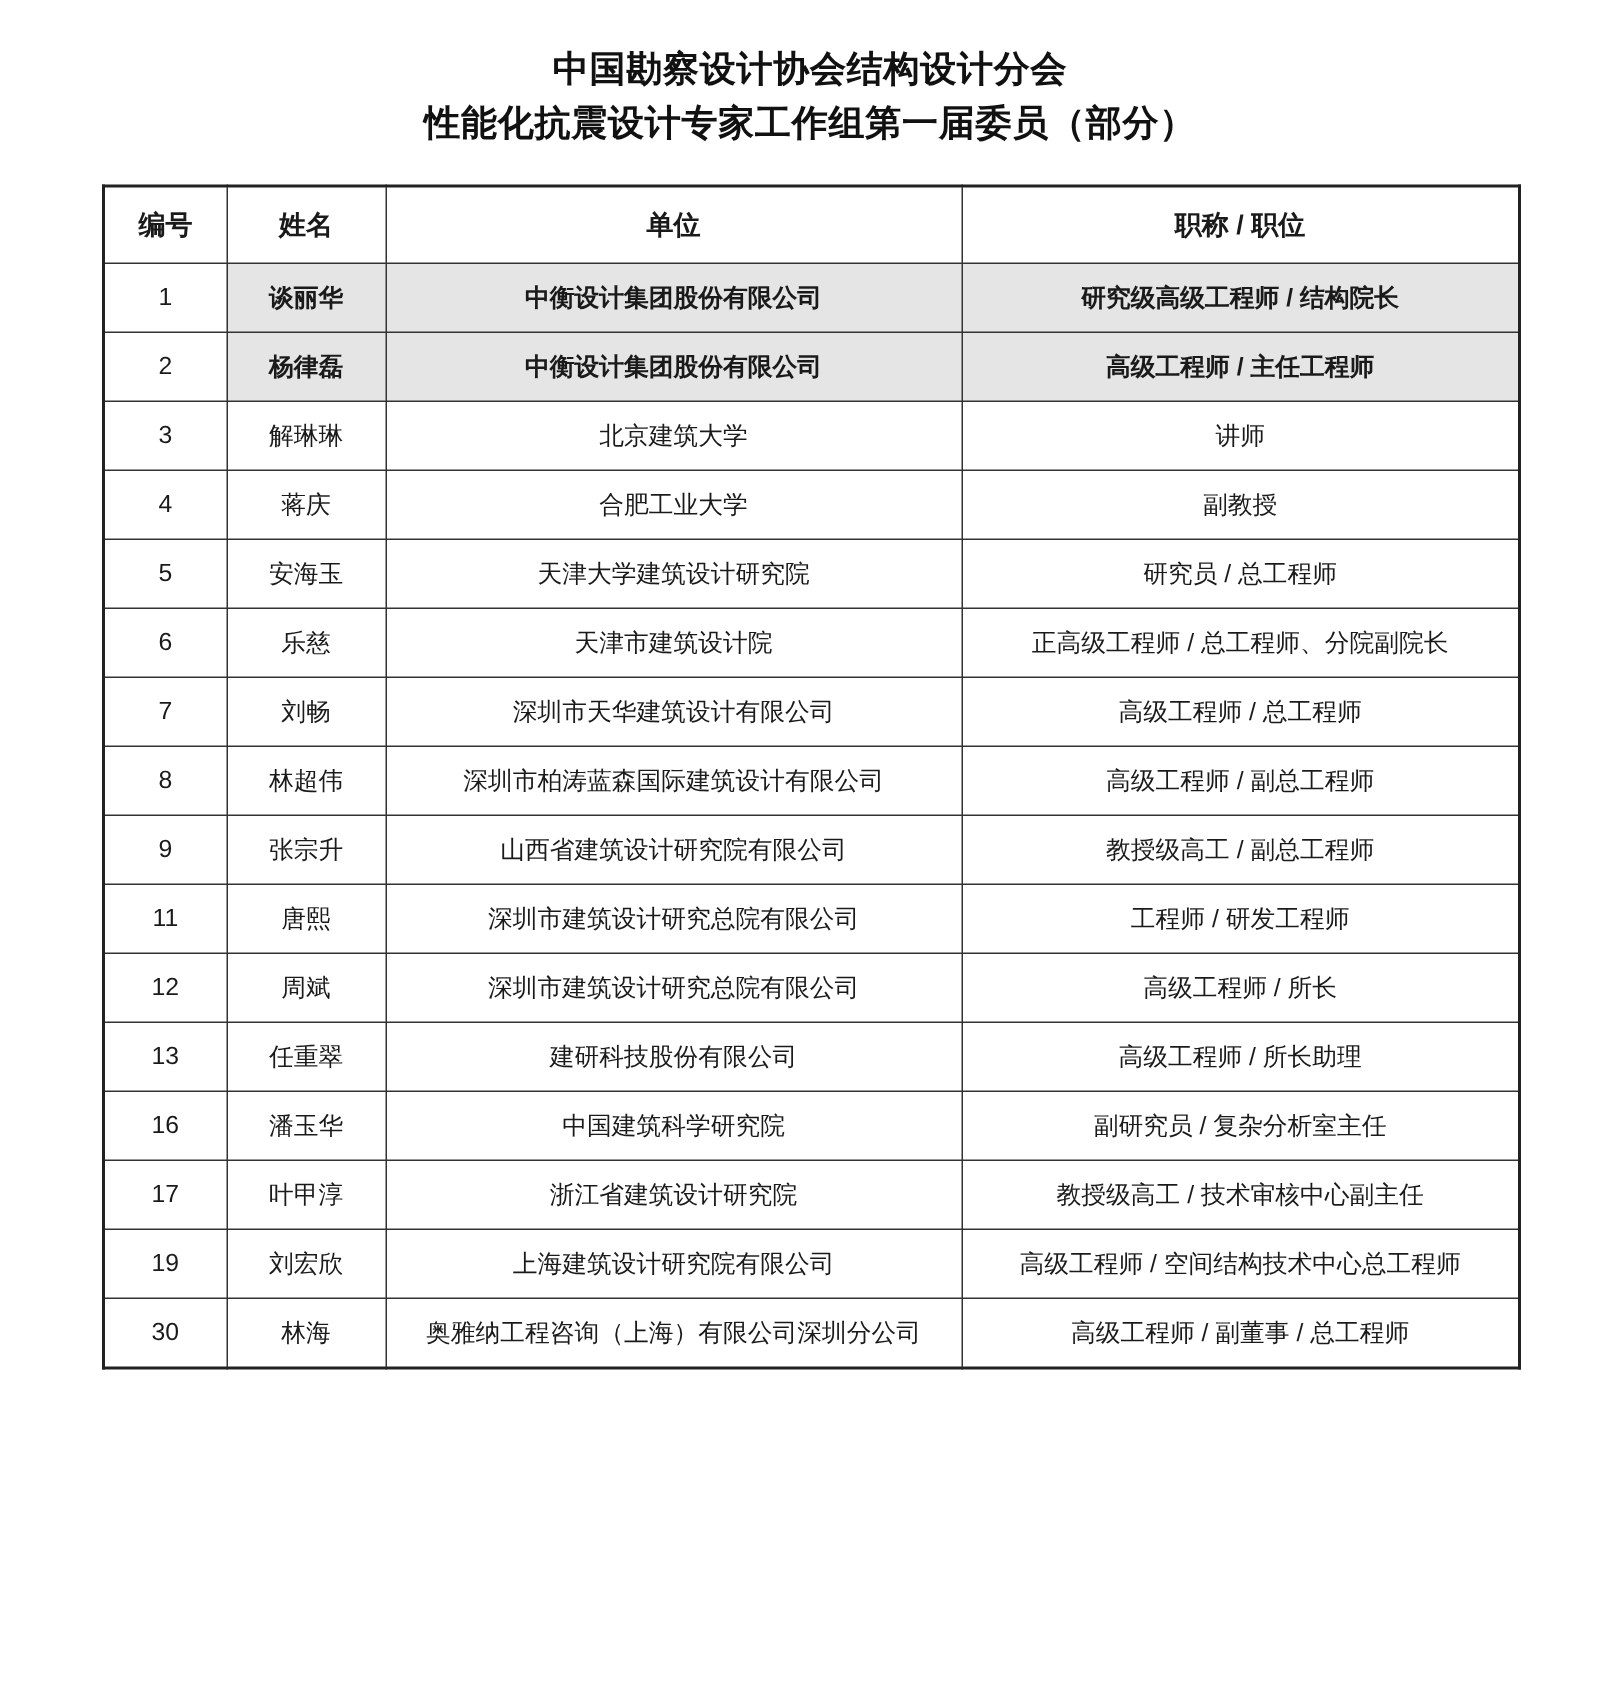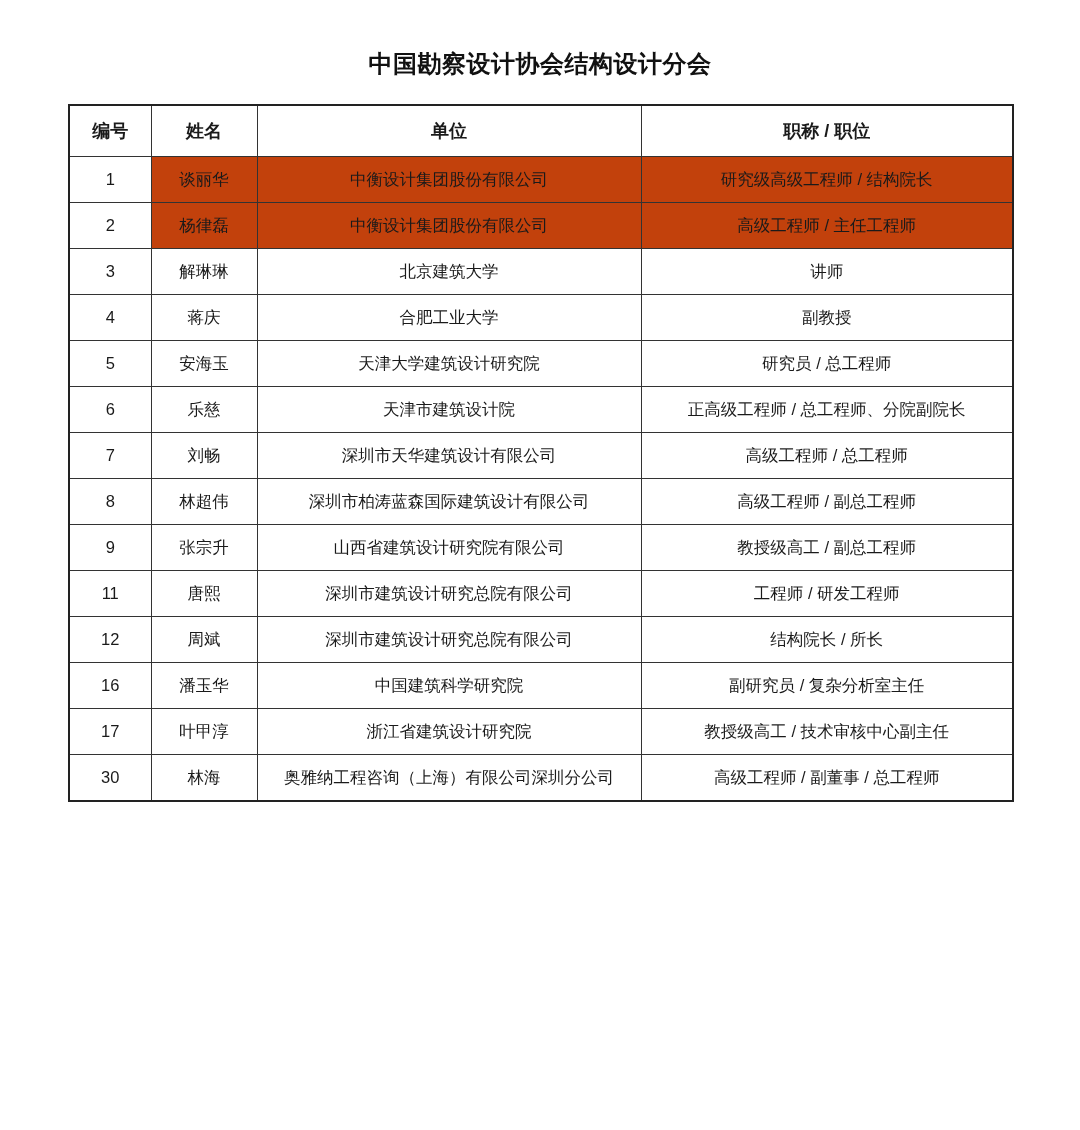--- a/index.html
+++ b/index.html
@@ -16,21 +16,21 @@
   }
   .page {
     width: 1080px;
     height: 1130px;
     position: relative;
     box-sizing: border-box;
     padding: 0;
   }
   .title-block {
     text-align: center;
-    padding-top: 46px;
+    padding-top: 29px;
   }
   .title-line {
     font-size: 24px;
     font-weight: bold;
     line-height: 36px;
     letter-spacing: 0.5px;
     color: #111111;
   }
   .table-wrap {
     margin: 22px auto 0 auto;
@@ -56,35 +56,36 @@
     font-weight: bold;
     font-size: 18px;
     height: 50px;
   }
   col.c-id    { width: 82px; }
   col.c-name  { width: 106px; }
   col.c-org   { width: 384px; }
   col.c-title { width: 372px; }
 
   tr.highlight td {
-    background: #c2410c;
-    font-weight: normal;
+    background: #e5e5e5;
+    font-weight: bold;
   }
   tr.highlight td.cell-id {
     background: #ffffff;
     font-weight: normal;
   }
 </style>
 </head>
 <body>
 
 <div class="page">
 
   <div class="title-block">
     <div class="title-line">中国勘察设计协会结构设计分会</div>
+    <div class="title-line">性能化抗震设计专家工作组第一届委员（部分）</div>
   </div>
 
   <div class="table-wrap">
     <table class="roster">
       <colgroup>
         <col class="c-id">
         <col class="c-name">
         <col class="c-org">
         <col class="c-title">
       </colgroup>
@@ -154,35 +155,47 @@
           <tr>
             <td class="cell-id">11</td>
             <td class="cell-name">唐熙</td>
             <td class="cell-org">深圳市建筑设计研究总院有限公司</td>
             <td class="cell-title">工程师 / 研发工程师</td>
           </tr>
           <tr>
             <td class="cell-id">12</td>
             <td class="cell-name">周斌</td>
             <td class="cell-org">深圳市建筑设计研究总院有限公司</td>
-            <td class="cell-title">结构院长 / 所长</td>
+            <td class="cell-title">高级工程师 / 所长</td>
+          </tr>
+          <tr>
+            <td class="cell-id">13</td>
+            <td class="cell-name">任重翠</td>
+            <td class="cell-org">建研科技股份有限公司</td>
+            <td class="cell-title">高级工程师 / 所长助理</td>
           </tr>
           <tr>
             <td class="cell-id">16</td>
             <td class="cell-name">潘玉华</td>
             <td class="cell-org">中国建筑科学研究院</td>
             <td class="cell-title">副研究员 / 复杂分析室主任</td>
           </tr>
           <tr>
             <td class="cell-id">17</td>
             <td class="cell-name">叶甲淳</td>
             <td class="cell-org">浙江省建筑设计研究院</td>
             <td class="cell-title">教授级高工 / 技术审核中心副主任</td>
           </tr>
           <tr>
+            <td class="cell-id">19</td>
+            <td class="cell-name">刘宏欣</td>
+            <td class="cell-org">上海建筑设计研究院有限公司</td>
+            <td class="cell-title">高级工程师 / 空间结构技术中心总工程师</td>
+          </tr>
+          <tr>
             <td class="cell-id">30</td>
             <td class="cell-name">林海</td>
             <td class="cell-org">奥雅纳工程咨询（上海）有限公司深圳分公司</td>
             <td class="cell-title">高级工程师 / 副董事 / 总工程师</td>
           </tr>
         </tbody>
     </table>
   </div>
 
 </div>

